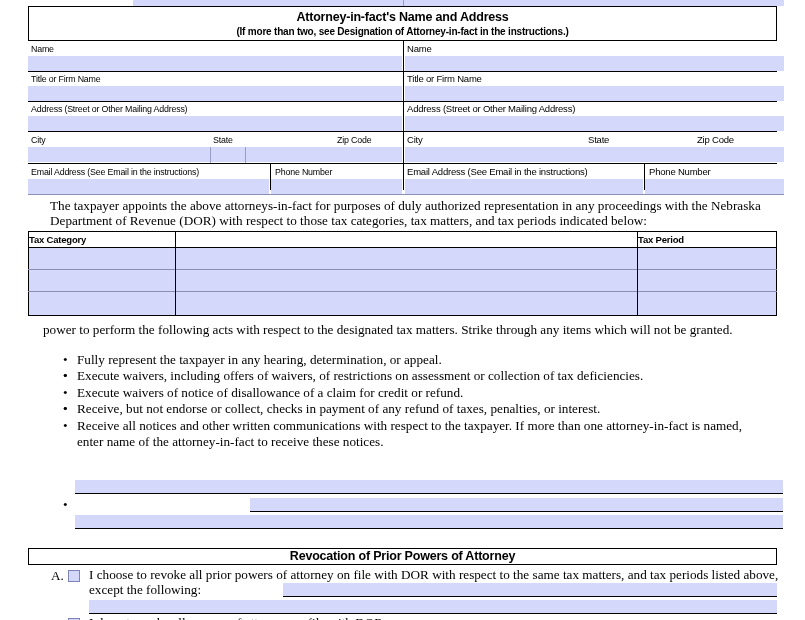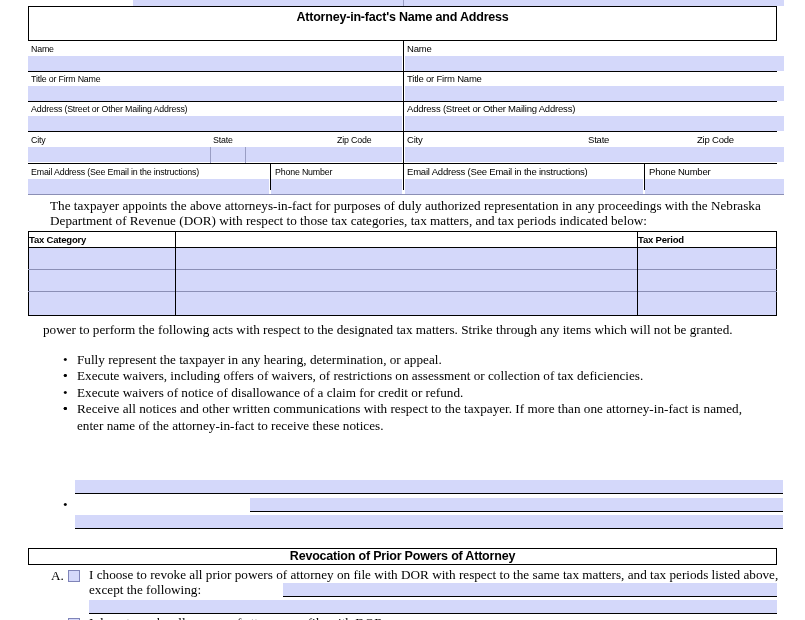--- a/index.html
+++ b/index.html
@@ -121,20 +121,21 @@
 </head>
 <body>
 
 <div class="page">
 
   <div class="abs fill" style="left:133px; top:0px; width:651px; height:6px;"></div>
   <div class="abs vrule-thin" style="left:403px; top:0px; height:7px;"></div>
 
   <div class="abs" style="left:28px; top:6px; width:749px; height:35px; border:1.3px solid #000; box-sizing:border-box; background:#fff;">
     <div class="banner banner-main" style="margin-top:3px;">Attorney-in-fact's Name and Address</div>
+    <div class="banner banner-sub">(If more than two, see Designation of Attorney-in-fact in the instructions.)</div>
   </div>
 
   <div class="abs vrule" style="left:403px; top:41px; height:149px;"></div>
 
   <div class="abs flabel" style="left:31px; top:43px;">Name</div>
   <div class="abs fill" style="left:28px; top:56px; width:374px; height:15px;"></div>
   <div class="abs flabel-r" style="left:407px; top:43px;">Name</div>
   <div class="abs fill" style="left:405px; top:56px; width:379px; height:15px;"></div>
   <div class="abs hrule" style="left:28px; top:71px; width:749px;"></div>
 
@@ -226,20 +227,21 @@
     </div>
     <div class="bullet-row">
       <span class="bullet-dot">•</span>
       <span>Execute waivers of notice of disallowance of a claim for credit or refund.</span>
     </div>
     <div class="bullet-row">
       <span class="bullet-dot">•</span>
     </div>
     <div class="bullet-row">
       <span class="bullet-dot">•</span>
+      <span>Receive, but not endorse or collect, checks in payment of any refund of taxes, penalties, or interest.</span>
     </div>
     <div class="bullet-row">
       <span class="bullet-dot">•</span>
       <span>Receive all notices and other written communications with respect to the taxpayer. If more than one attorney-in-fact is named,</span>
       <div>enter name of the attorney-in-fact to receive these notices.</div>
     </div>
   </div>
 
   <div class="abs fill" style="left:75px; top:480px; width:708px; height:13px;"></div>
   <div class="abs hrule" style="left:75px; top:493px; width:708px;"></div>

